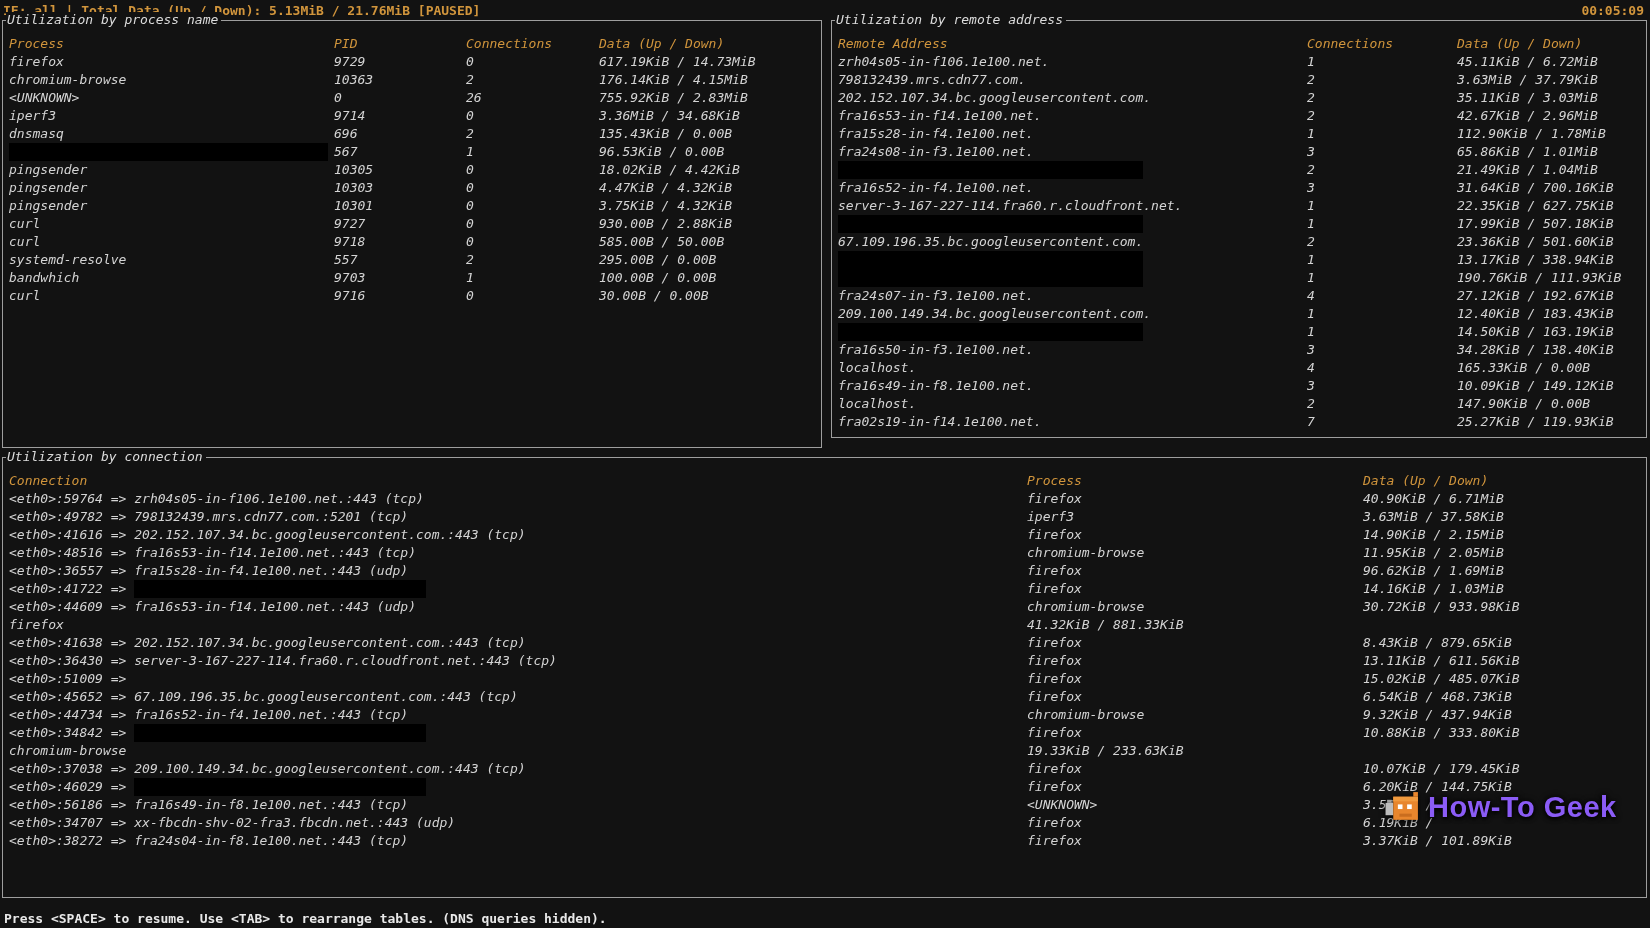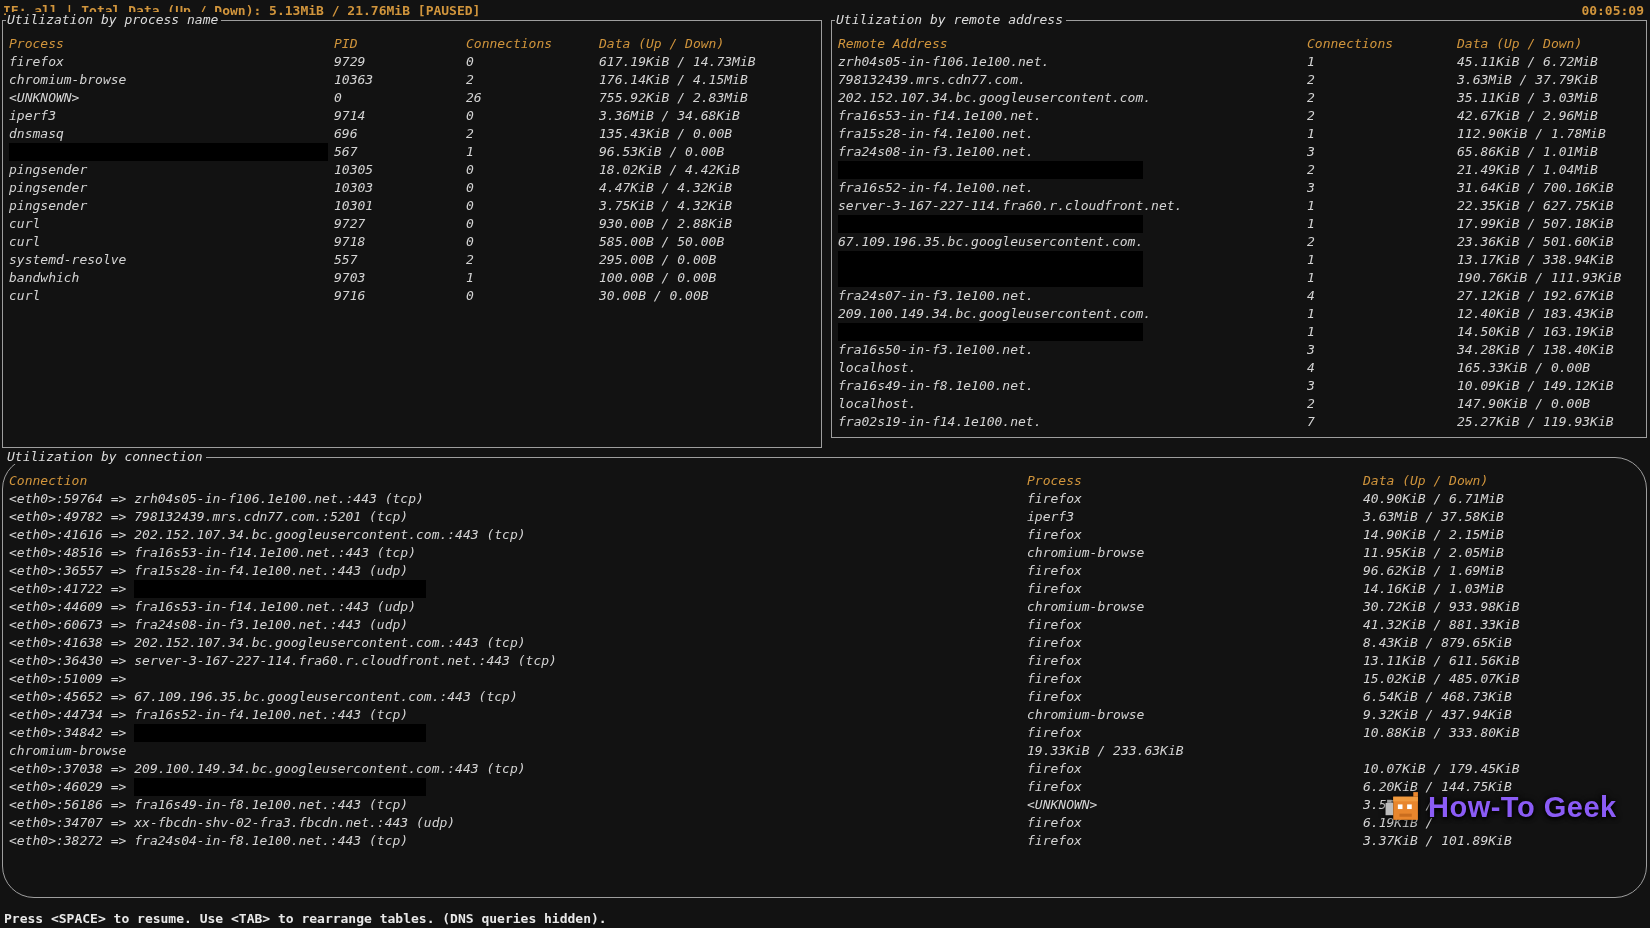--- a/index.html
+++ b/index.html
@@ -26,21 +26,21 @@
     font-style:italic;
   }
   .panel-title {
     position:absolute; top:-9px; left:3px;
     background:var(--bg, #121212);
     padding:0 3px 0 1px;
     color:#dcdcdc; white-space:pre;
   }
   .panel-process   { left:2px;   top:20px;  width:820px;  height:428px; }
   .panel-remote    { left:831px; top:20px;  width:816px;  height:418px; }
-  .panel-connection{ left:2px;   top:457px; width:1645px; height:441px;border-radius:32px; }
+  .panel-connection{ left:2px;   top:457px; width:1645px; height:441px; }
   .trow { display:grid; height:18px; line-height:18px; }
   .trow .cell { overflow:hidden; white-space:pre; }
   .grid-process    { grid-template-columns:325px 132px 133px 1fr; }
   .grid-remote     { grid-template-columns:469px 150px 1fr; }
   .grid-connection { grid-template-columns:1018px 336px 1fr; }
   .thead .cell { color:var(--accent, #d1953c); }
   .redact-bar {
     display:inline-block; height:18px; vertical-align:top;
     background:var(--redact, #000);
   }
@@ -320,21 +320,20 @@
         <span class="cell"><span>&lt;eth0&gt;:41722 =&gt;</span><span class="redact-bar rb-conn"></span></span>
         <span class="cell">firefox</span>
         <span class="cell">14.16KiB / 1.03MiB</span>
       </div>
       <div class="trow grid-connection">
         <span class="cell"><span>&lt;eth0&gt;:44609 =&gt; fra16s53-in-f14.1e100.net.:443 (udp)</span></span>
         <span class="cell">chromium-browse</span>
         <span class="cell">30.72KiB / 933.98KiB</span>
       </div>
       <div class="trow grid-connection">
-        <span class="cell"><span>&lt;eth0&gt;:60673 =&gt; fra24s08-in-f3.1e100.net.:443 (udp)</span></span>
         <span class="cell">firefox</span>
         <span class="cell">41.32KiB / 881.33KiB</span>
       </div>
       <div class="trow grid-connection">
         <span class="cell"><span>&lt;eth0&gt;:41638 =&gt; 202.152.107.34.bc.googleusercontent.com.:443 (tcp)</span></span>
         <span class="cell">firefox</span>
         <span class="cell">8.43KiB / 879.65KiB</span>
       </div>
       <div class="trow grid-connection">
         <span class="cell"><span>&lt;eth0&gt;:36430 =&gt; server-3-167-227-114.fra60.r.cloudfront.net.:443 (tcp)</span></span>

